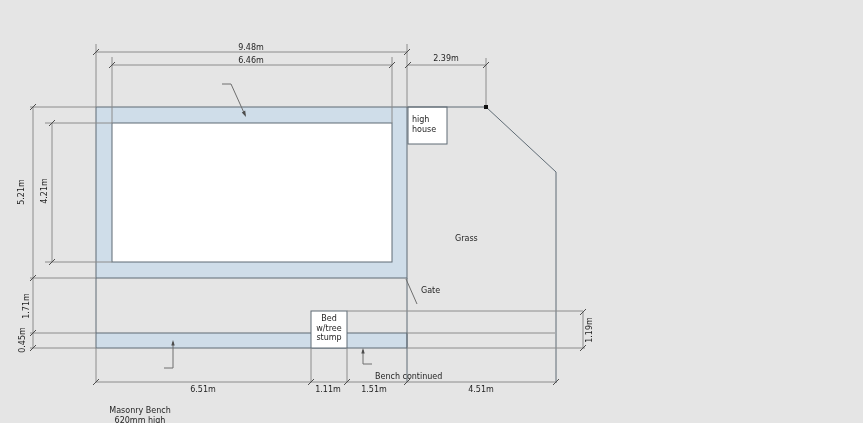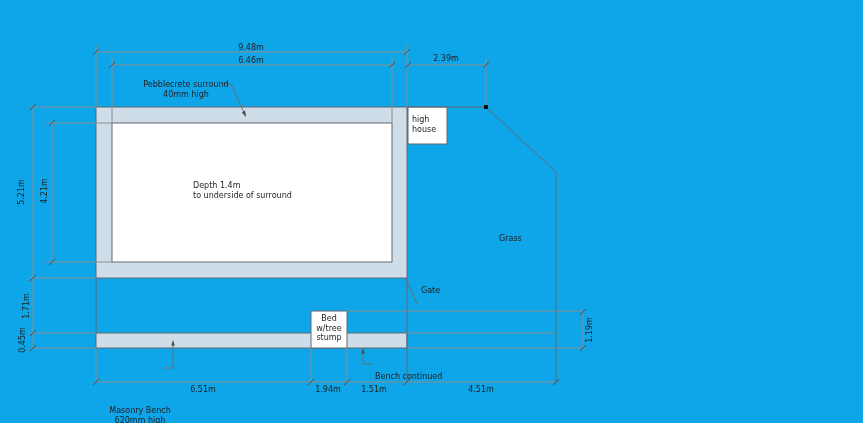--- a/index.html
+++ b/index.html
@@ -1,17 +1,17 @@
 <!DOCTYPE html>
 <html><head>
 <meta charset="utf-8">
 <style>
   html,body { margin:0; padding:0; background:#ffffff; }
   .canvas {
-    position:relative; width:863px; height:423px; background:#0ea5e9;
+    position:relative; width:863px; height:423px; background:#e5e5e5;
     font-family:"DejaVu Sans", sans-serif; color:#1f1f1f; overflow:hidden;
   }
   .canvas svg { position:absolute; left:0; top:0; }
   .lbl {
     position:absolute; font-size:8px; line-height:9.5px; white-space:pre;
     color:#1f1f1f;
   }
   .ctr  { transform:translateX(-50%); text-align:center; }
   .rot  { transform:translate(-50%,-50%) rotate(-90deg); transform-origin:center; }
   .ln   { stroke:#8c8c8c; stroke-width:1; fill:none; }
@@ -111,32 +111,28 @@
   </svg>
 
   <div class="lbl ctr" style="left:251px; top:43px;">9.48m</div>
   <div class="lbl ctr" style="left:251px; top:56px;">6.46m</div>
   <div class="lbl ctr" style="left:446px; top:54px;">2.39m</div>
   <div class="lbl rot" style="left:22px;  top:192px;">5.21m</div>
   <div class="lbl rot" style="left:45px;  top:191px;">4.21m</div>
   <div class="lbl rot" style="left:27px;  top:306px;">1.71m</div>
   <div class="lbl rot" style="left:23px;  top:340px;">0.45m</div>
   <div class="lbl ctr" style="left:203px; top:385px;">6.51m</div>
-  <div class="lbl ctr" style="left:328px; top:385px;">1.94m</div>
+  <div class="lbl ctr" style="left:328px; top:385px;">1.11m</div>
   <div class="lbl ctr" style="left:374px; top:385px;">1.51m</div>
   <div class="lbl ctr" style="left:481px; top:385px;">4.51m</div>
   <div class="lbl rot" style="left:590px; top:330px;">1.19m</div>
 
-  <div class="lbl ctr" style="left:186px; top:80px;">Pebblecrete surround
-40mm high</div>
-  <div class="lbl" style="left:193px; top:181px;">Depth 1.4m
-to underside of surround</div>
   <div class="lbl" style="left:412px; top:115px;">high
 house</div>
-  <div class="lbl" style="left:455px; top:234px;margin-left:44px;">Grass</div>
+  <div class="lbl" style="left:455px; top:234px;">Grass</div>
   <div class="lbl" style="left:421px; top:286px;text-align:center;">Gate</div>
   <div class="lbl ctr" style="left:329px; top:314px;">Bed
 w/tree
 stump</div>
   <div class="lbl ctr" style="left:140px; top:362px;margin-top:44px;">Masonry Bench
 620mm high</div>
   <div class="lbl" style="left:375px; top:360px;margin-top:12px;">Bench continued</div>
 
 </div>
 

